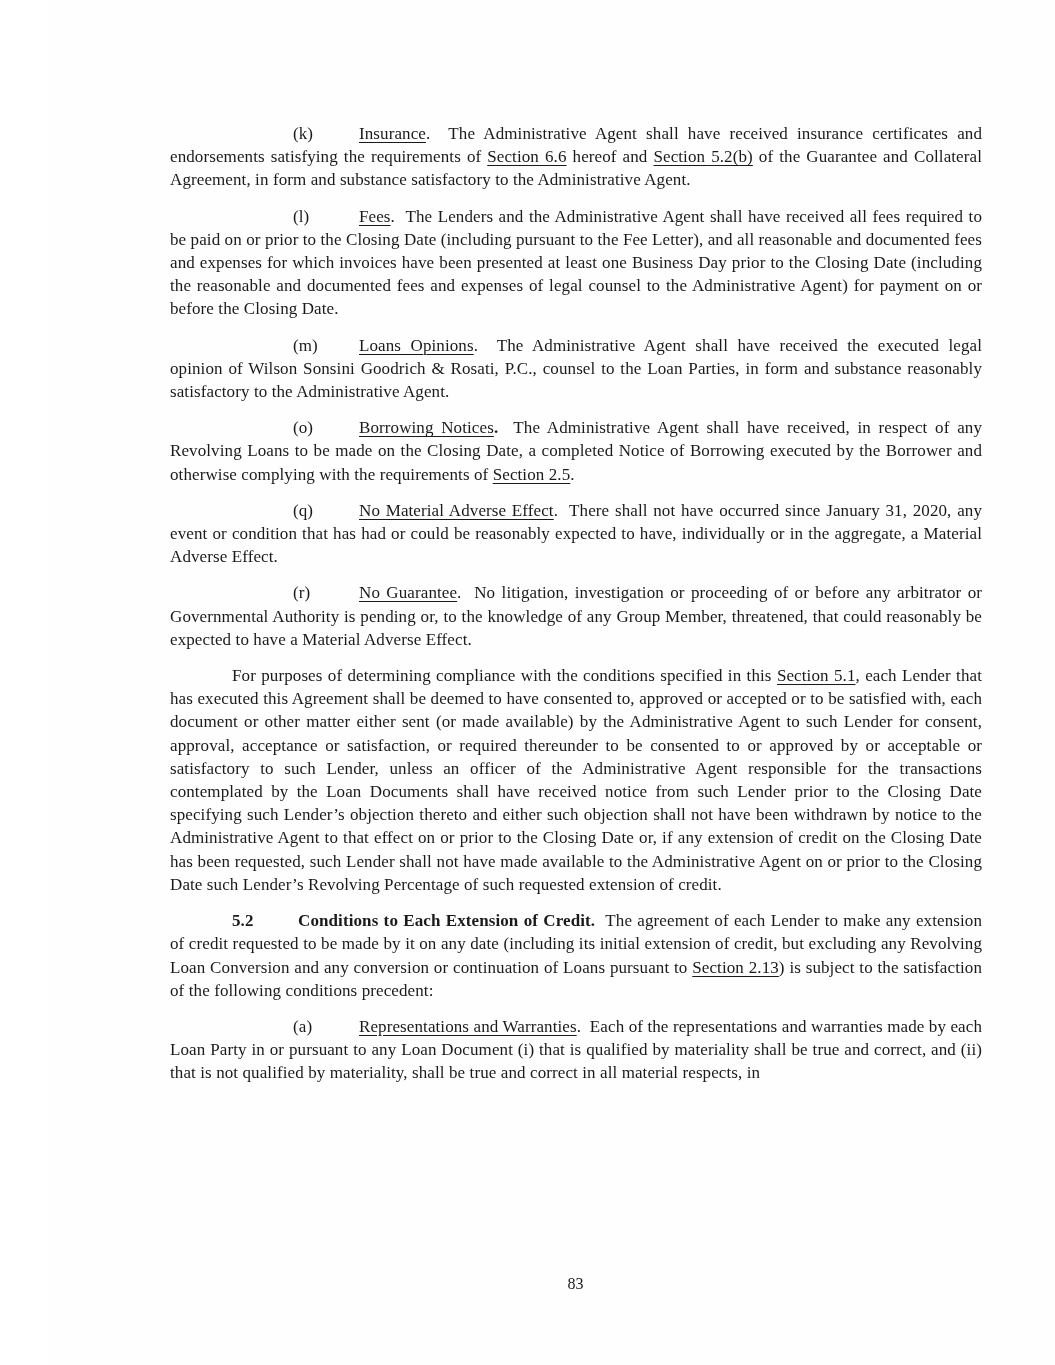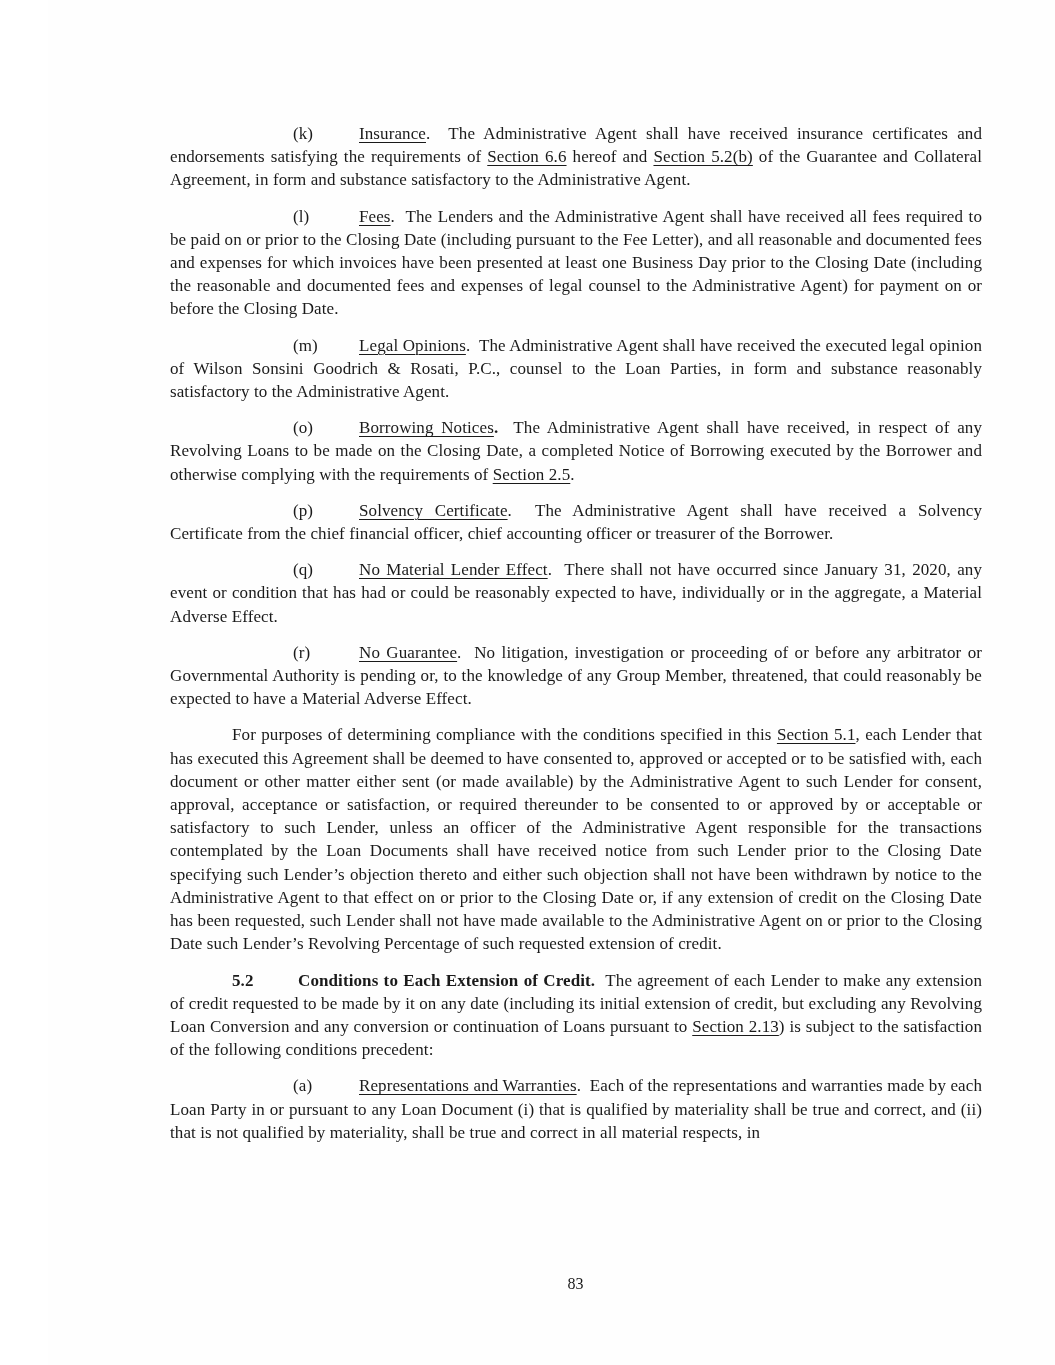--- a/index.html
+++ b/index.html
@@ -57,23 +57,22 @@
     line-height: 23px;
   }
 </style>
 </head>
 <body>
 
 <div class="page">
   <div class="content" id="doc-body">
       <p class="para ind-item"><span class="label-cell">(k)</span><span class="u">Insurance</span><span>.&nbsp; The Administrative Agent shall have received insurance certificates and endorsements satisfying the requirements of </span><span class="u">Section 6.6</span><span> hereof and </span><span class="u">Section 5.2(b)</span><span> of the Guarantee and Collateral Agreement, in form and substance satisfactory to the Administrative Agent.</span></p>
       <p class="para ind-item"><span class="label-cell">(l)</span><span class="u">Fees</span><span>.&nbsp; The Lenders and the Administrative Agent shall have received all fees required to be paid on or prior to the Closing Date (including pursuant to the Fee Letter), and all reasonable and documented fees and expenses for which invoices have been presented at least one Business Day prior to the Closing Date (including the reasonable and documented fees and expenses of legal counsel to the Administrative Agent) for payment on or before the Closing Date.</span></p>
-      <p class="para ind-item"><span class="label-cell">(m)</span><span class="u">Legal Opinions</span><span>.&nbsp; The Administrative Agent shall have received the executed legal opinion of Wilson Sonsini Goodrich &amp; Rosati, P.C., counsel to the Loan Parties, in form and substance reasonably satisfactory to the Administrative Agent.</span></p>
+      <p class="para ind-item"><span class="label-cell">(m)</span><span class="u">Loans Opinions</span><span>.&nbsp; The Administrative Agent shall have received the executed legal opinion of Wilson Sonsini Goodrich &amp; Rosati, P.C., counsel to the Loan Parties, in form and substance reasonably satisfactory to the Administrative Agent.</span></p>
       <p class="para ind-item"><span class="label-cell">(o)</span><span class="u">Borrowing Notices</span><span class="b">.</span><span>&nbsp; The Administrative Agent shall have received, in respect of any Revolving Loans to be made on the Closing Date, a completed Notice of Borrowing executed by the Borrower and otherwise complying with the requirements of </span><span class="u">Section 2.5</span><span>.</span></p>
-      <p class="para ind-item"><span class="label-cell">(p)</span><span class="u">Solvency Certificate</span><span>.&nbsp; The Administrative Agent shall have received a Solvency Certificate from the chief financial officer, chief accounting officer or treasurer of the Borrower.</span></p>
-      <p class="para ind-item"><span class="label-cell">(q)</span><span class="u">No Material Lender Effect</span><span>.&nbsp; There shall not have occurred since January 31, 2020, any event or condition that has had or could be reasonably expected to have, individually or in the aggregate, a Material Adverse Effect.</span></p>
+      <p class="para ind-item"><span class="label-cell">(q)</span><span class="u">No Material Adverse Effect</span><span>.&nbsp; There shall not have occurred since January 31, 2020, any event or condition that has had or could be reasonably expected to have, individually or in the aggregate, a Material Adverse Effect.</span></p>
       <p class="para ind-item"><span class="label-cell">(r)</span><span class="u">No Guarantee</span><span>.&nbsp; No litigation, investigation or proceeding of or before any arbitrator or Governmental Authority is pending or, to the knowledge of any Group Member, threatened, that could reasonably be expected to have a Material Adverse Effect.</span></p>
       <p class="para ind-half"><span>For purposes of determining compliance with the conditions specified in this </span><span class="u">Section 5.1</span><span>, each Lender that has executed this Agreement shall be deemed to have consented to, approved or accepted or to be satisfied with, each document or other matter either sent (or made available) by the Administrative Agent to such Lender for consent, approval, acceptance or satisfaction, or required thereunder to be consented to or approved by or acceptable or satisfactory to such Lender, unless an officer of the Administrative Agent responsible for the transactions contemplated by the Loan Documents shall have received notice from such Lender prior to the Closing Date specifying such Lender’s objection thereto and either such objection shall not have been withdrawn by notice to the Administrative Agent to that effect on or prior to the Closing Date or, if any extension of credit on the Closing Date has been requested, such Lender shall not have made available to the Administrative Agent on or prior to the Closing Date such Lender’s Revolving Percentage of such requested extension of credit.</span></p>
       <p class="para ind-half"><span class="label-cell b">5.2</span><span class="b">Conditions to Each Extension of Credit.</span><span>&nbsp; The agreement of each Lender to make any extension of credit requested to be made by it on any date (including its initial extension of credit, but excluding any Revolving Loan Conversion and any conversion or continuation of Loans pursuant to </span><span class="u">Section 2.13</span><span>) is subject to the satisfaction of the following conditions precedent:</span></p>
       <p class="para ind-item"><span class="label-cell">(a)</span><span class="u">Representations and Warranties</span><span>.&nbsp; Each of the representations and warranties made by each Loan Party in or pursuant to any Loan Document (i) that is qualified by materiality shall be true and correct, and (ii) that is not qualified by materiality, shall be true and correct in all material respects, in</span></p>
     </div>
   <div class="footer">83</div>
 </div>
 
 </body></html>

